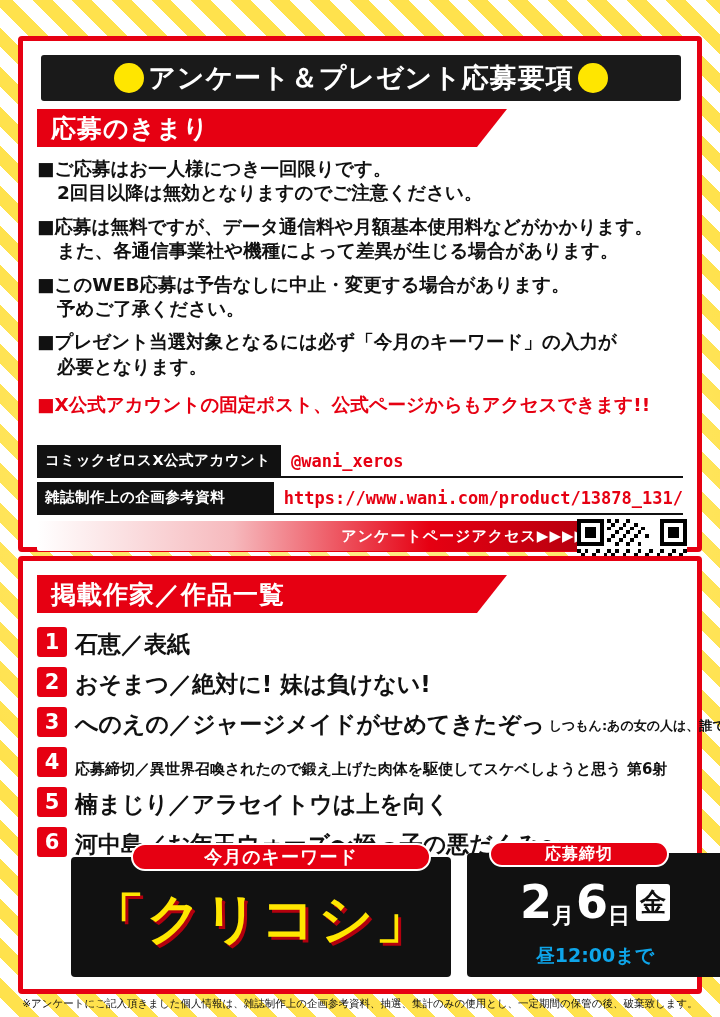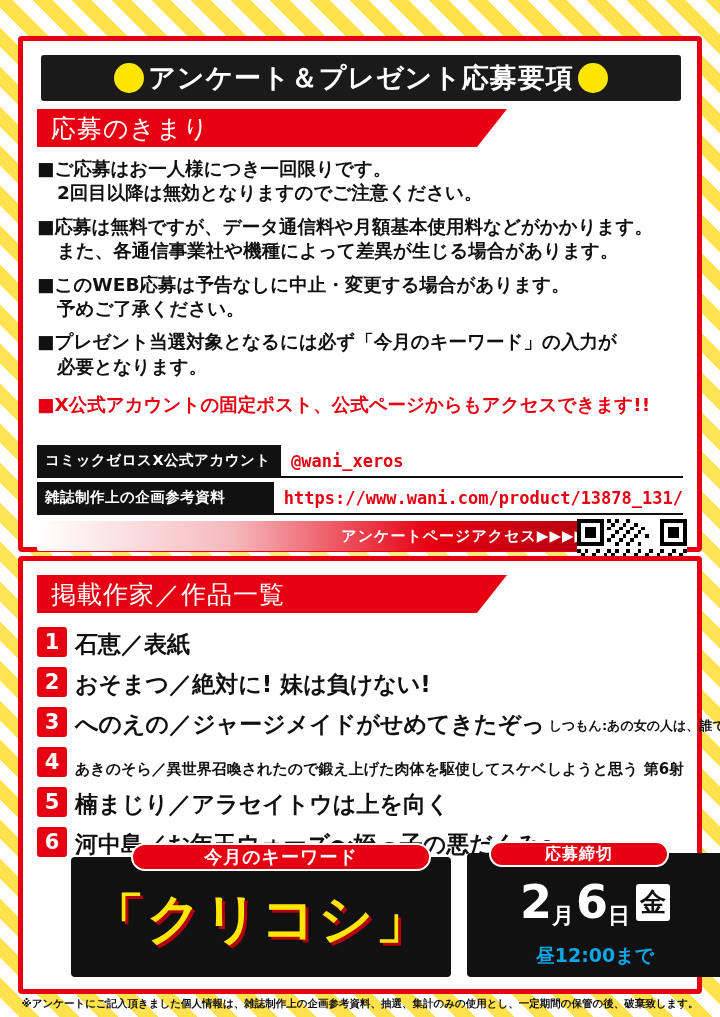--- a/index.html
+++ b/index.html
@@ -58,21 +58,21 @@
   .sec-head{
     position:relative;height:38px;margin:0;
     display:flex;align-items:center;
   }
   .sec-head .bgshape{
     position:absolute;left:0;top:0;height:38px;
     background:#e60012;
     clip-path:polygon(0 0, 100% 0, calc(100% - 30px) 100%, 0 100%);
   }
   .sec-head .label{
-    position:relative;color:#fff;font-weight:normal;font-size:25px;
+    position:relative;color:#fff;font-weight:bold;font-size:25px;
     padding-left:14px;letter-spacing:1px;
   }
 
   .rules-body{
     position:absolute;left:14px;top:74px;right:14px;
   }
   .rule{
     margin-bottom:9px;
     font-size:18.5px;font-weight:bold;color:#111;
     line-height:1.32;
@@ -168,21 +168,21 @@
     font-size:26px;background:#fff;color:#111;border-radius:3px;
     padding:1px 4px;margin-left:4px;
   }
   .dl-sub{
     position:absolute;left:0;right:0;bottom:8px;text-align:center;
     color:#0ea5e9;font-weight:bold;font-size:19px;
   }
 
   .footnote{
     position:absolute;left:18px;right:18px;bottom:6px;
-    font-size:10.5px;color:#111;text-align:center;font-weight:bold;
+    font-size:10.5px;color:#111;text-align:center;font-weight:normal;
   }
 </style>
 </head>
 <body>
 
 <div class="bg-stripes"></div>
 <div class="bg-fade"></div>
 
 <div class="page">
 
@@ -490,21 +490,21 @@
       </div>
 
       <div class="list-row">
         <div class="num">3</div>
         <div class="nm">へのえの／ジャージメイドがせめてきたぞっ</div>
         <div class="sub">しつもん:あの女の人は、誰ですか。</div>
       </div>
 
       <div class="list-row">
         <div class="num">4</div>
-        <div class="nm tiny">あきのそら／異世界召喚されたので鍛え上げた肉体を駆使してスケベしようと思う 第6射</div>
+        <div class="nm tiny">応募締切／異世界召喚されたので鍛え上げた肉体を駆使してスケベしようと思う 第6射</div>
         <div class="sub"></div>
       </div>
 
       <div class="list-row">
         <div class="num">5</div>
         <div class="nm">楠まじり／アラセイトウは上を向く</div>
         <div class="sub"></div>
       </div>
 
       <div class="list-row">

